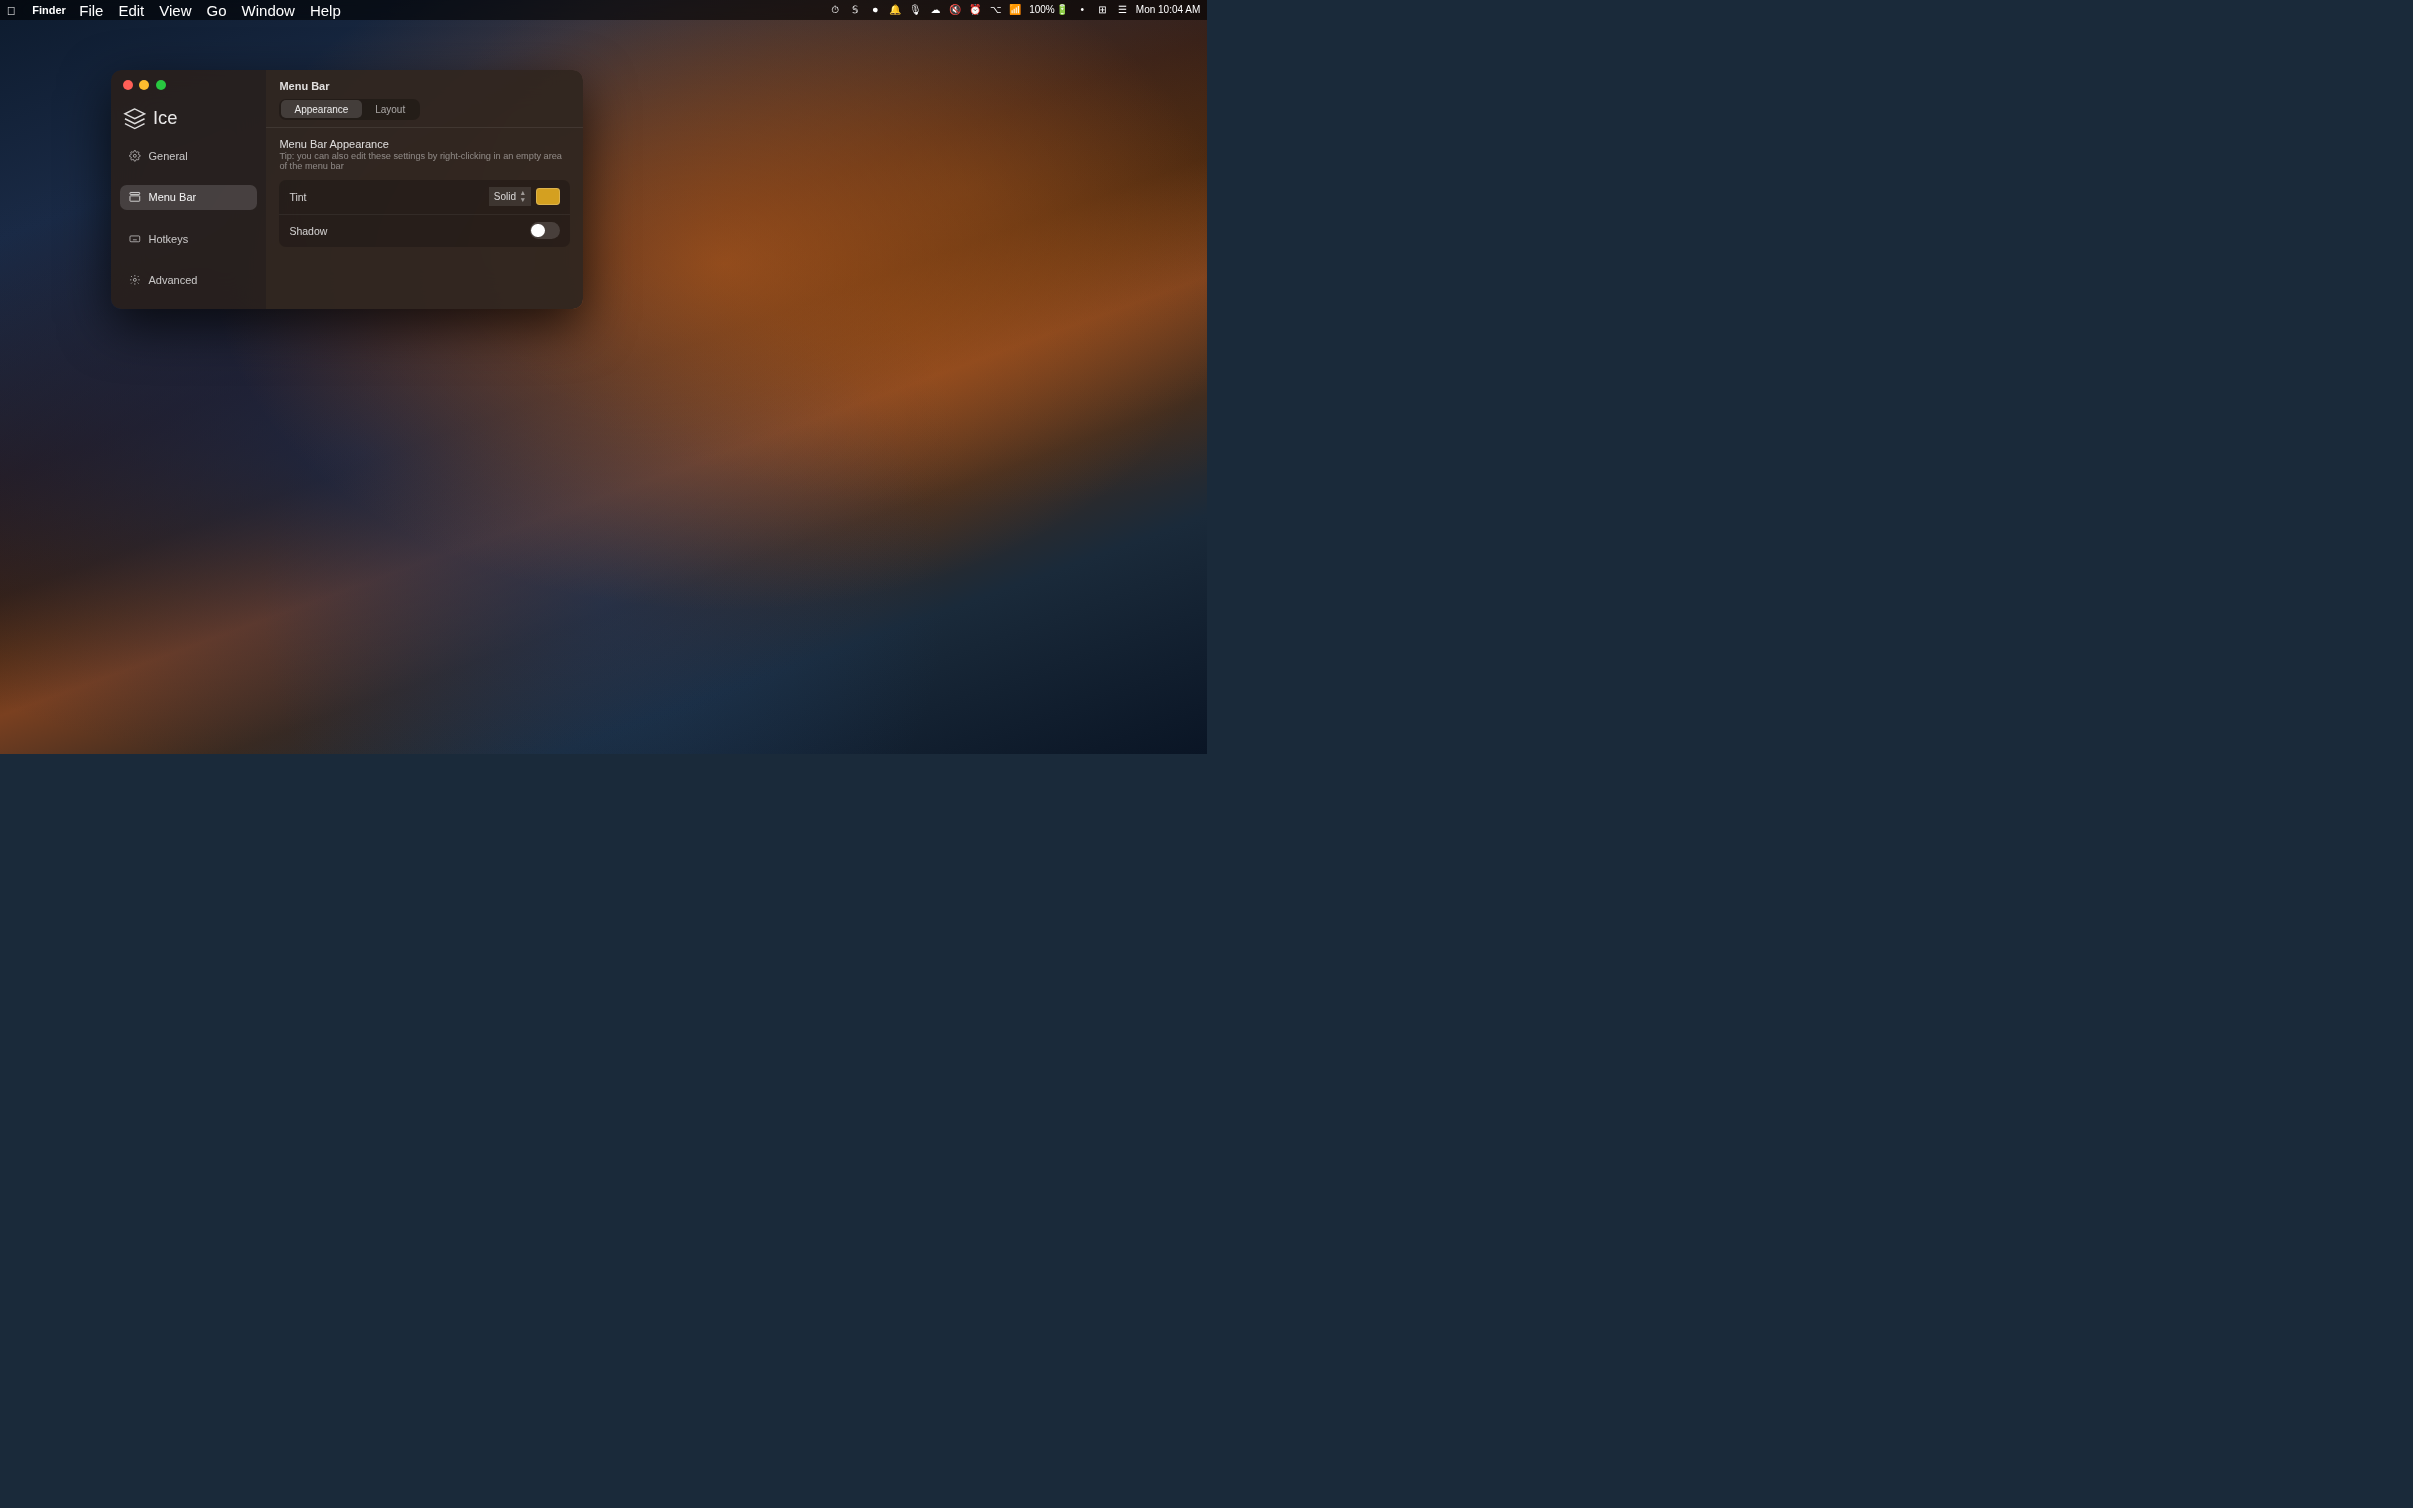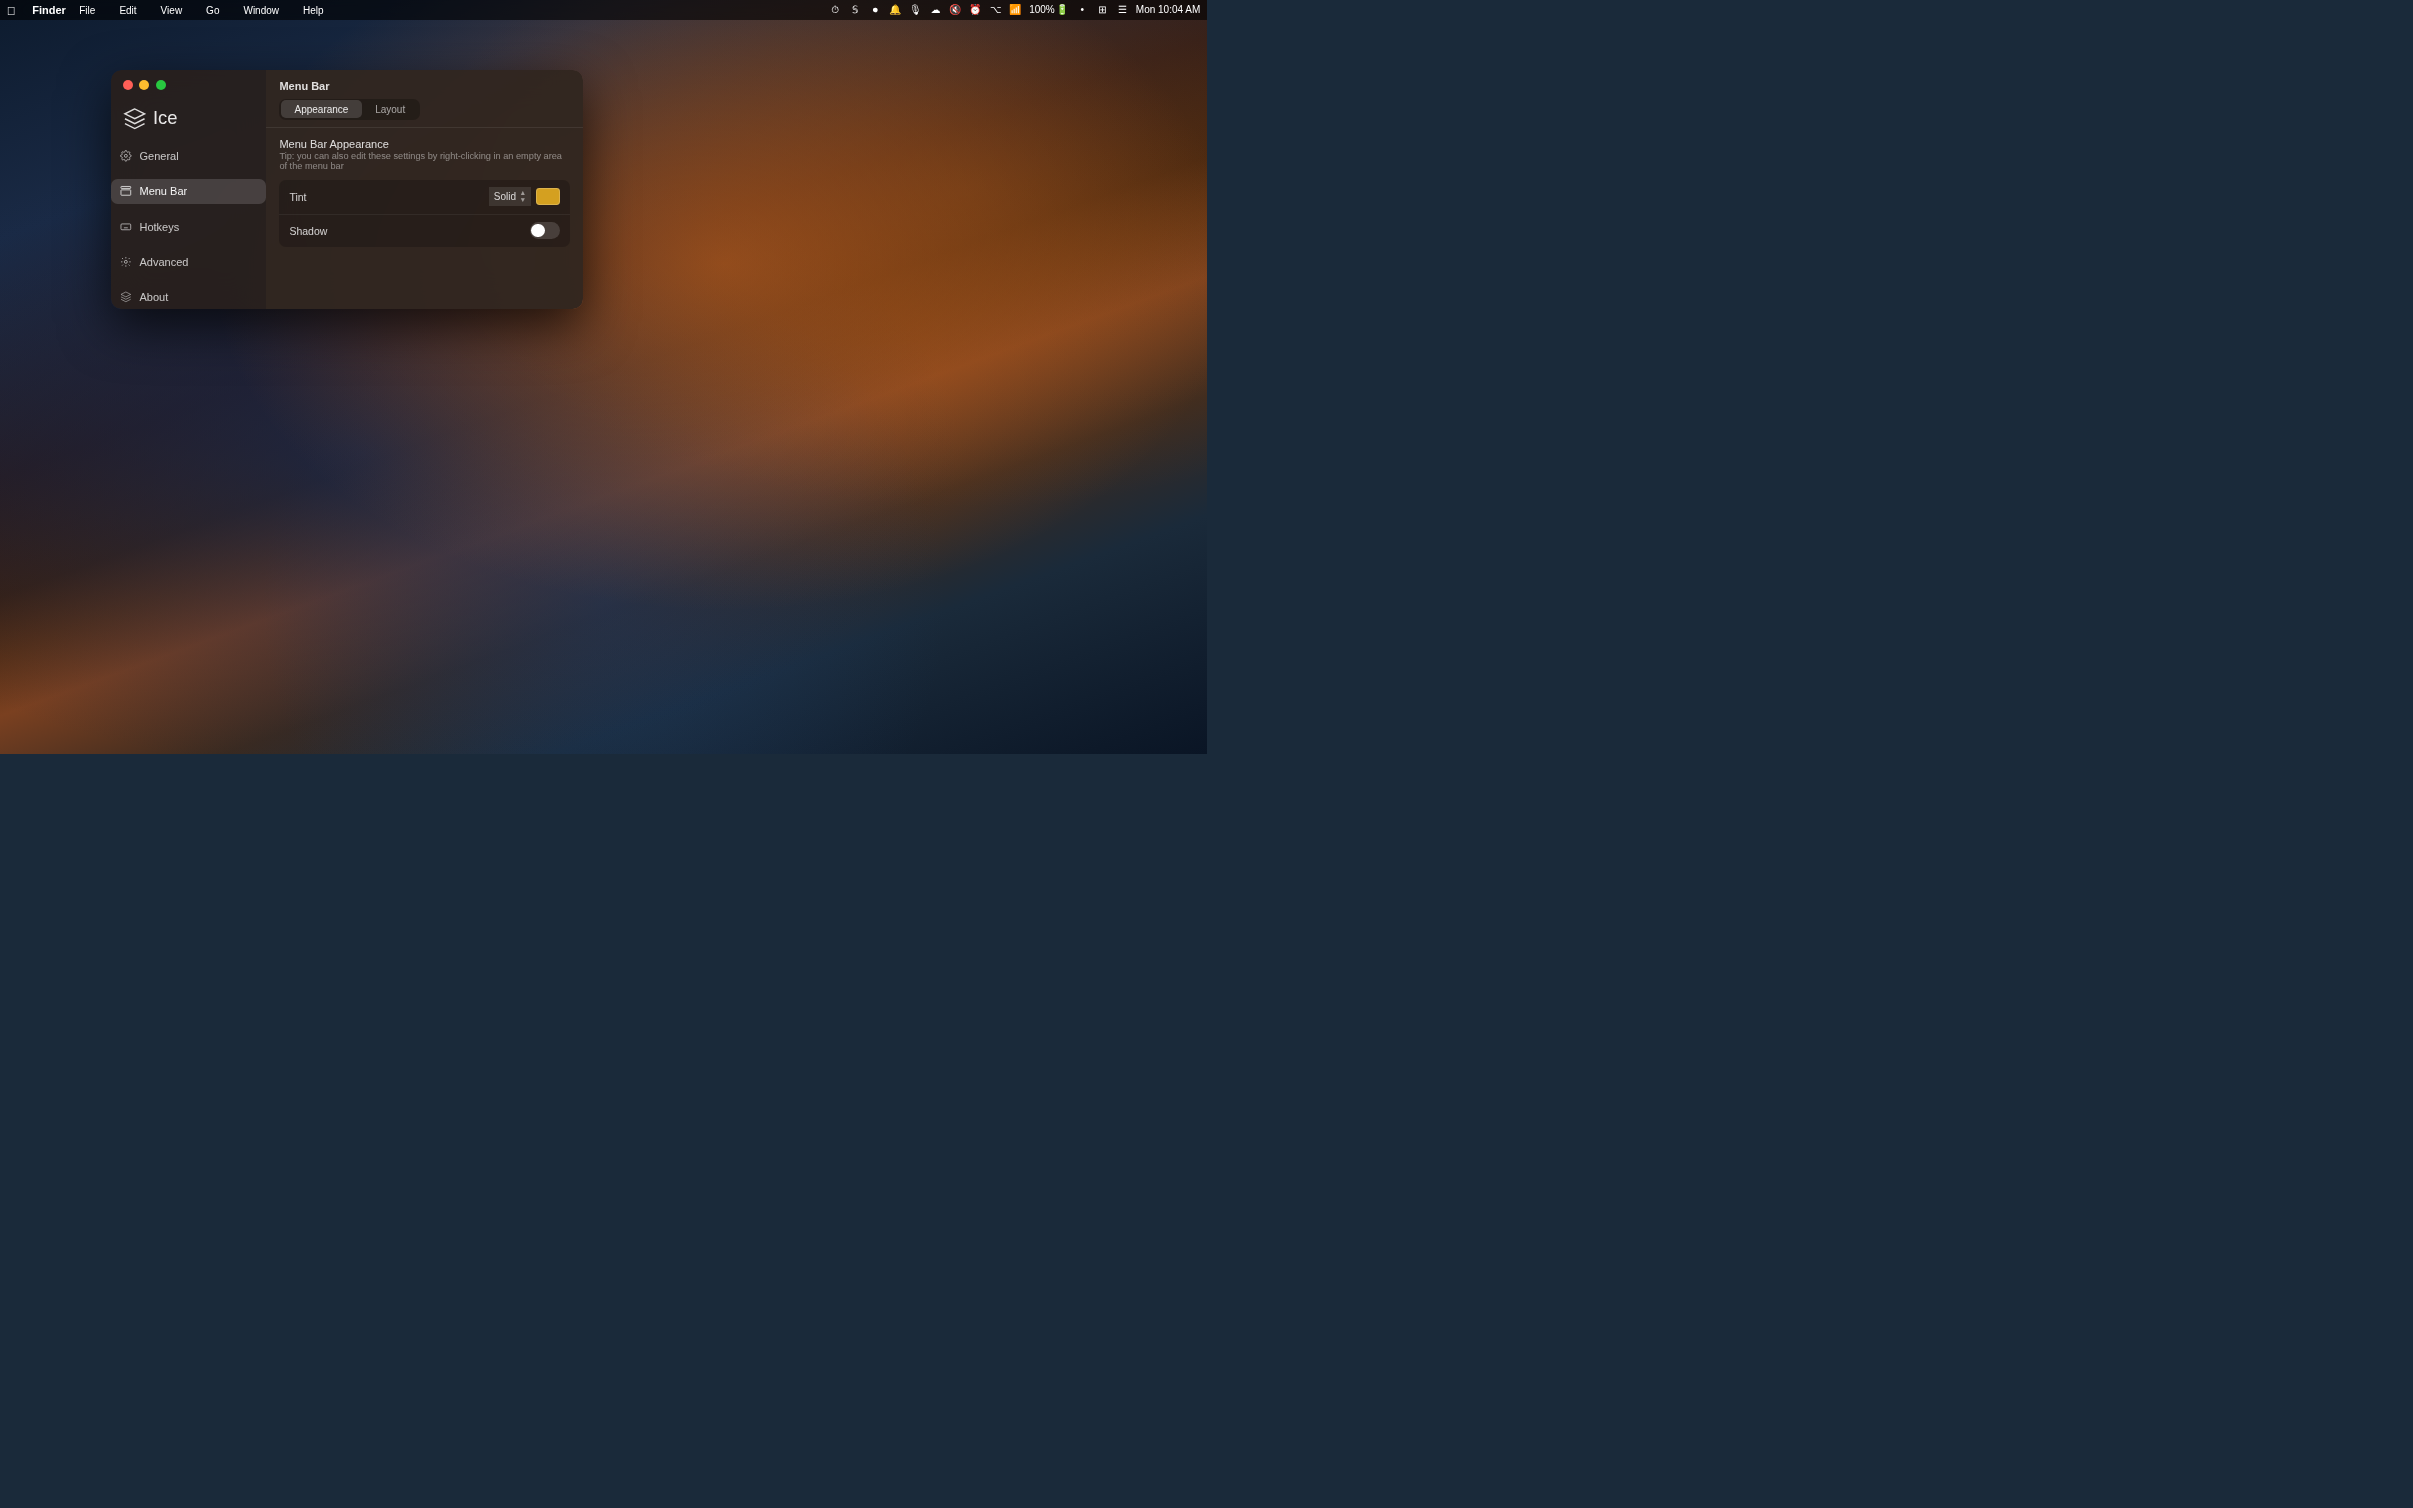--- a/index.html
+++ b/index.html
@@ -68,22 +68,22 @@
       font-size: 11.7px;
       margin-right: 3.4px;
     }
 
     .menubar-app-name {
       font-weight: 600;
     }
 
     .menubar-items {
       display: flex;
-      gap: 24px;
-      font-size: 10px;
+      gap: 15px;
+      font-size: 15px;
     }
 
     .menubar-right {
       margin-left: auto;
       display: flex;
       align-items: center;
       gap: 6.7px;
       font-size: 10px;
     }
 
@@ -159,22 +159,22 @@
 
     .app-logo-text {
       font-size: 18.4px;
       font-weight: 500;
       color: rgba(255,255,255,0.9);
     }
 
     .sidebar-nav {
       display: flex;
       flex-direction: column;
-      gap: 10px;
-      padding: 0 0;
+      gap: 16px;
+      padding: 0 9px;
     }
 
     .sidebar-item {
       display: flex;
       align-items: center;
       gap: 6.7px;
       padding: 5.9px 8.4px;
       border-radius: 6.7px;
       cursor: pointer;
       color: rgba(255,255,255,0.75);

